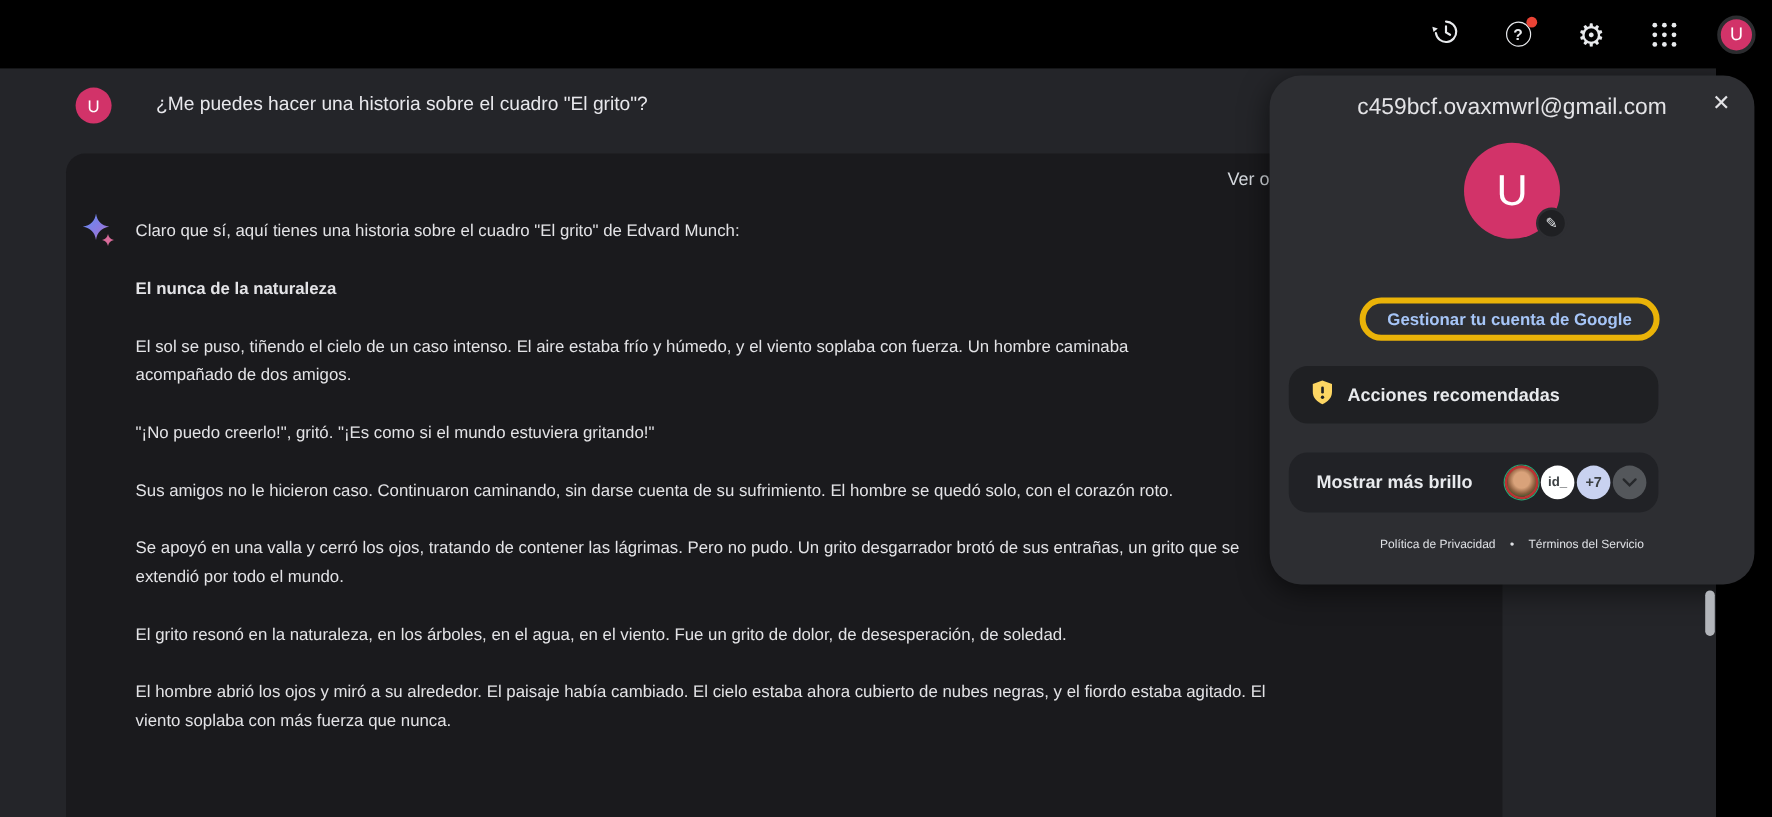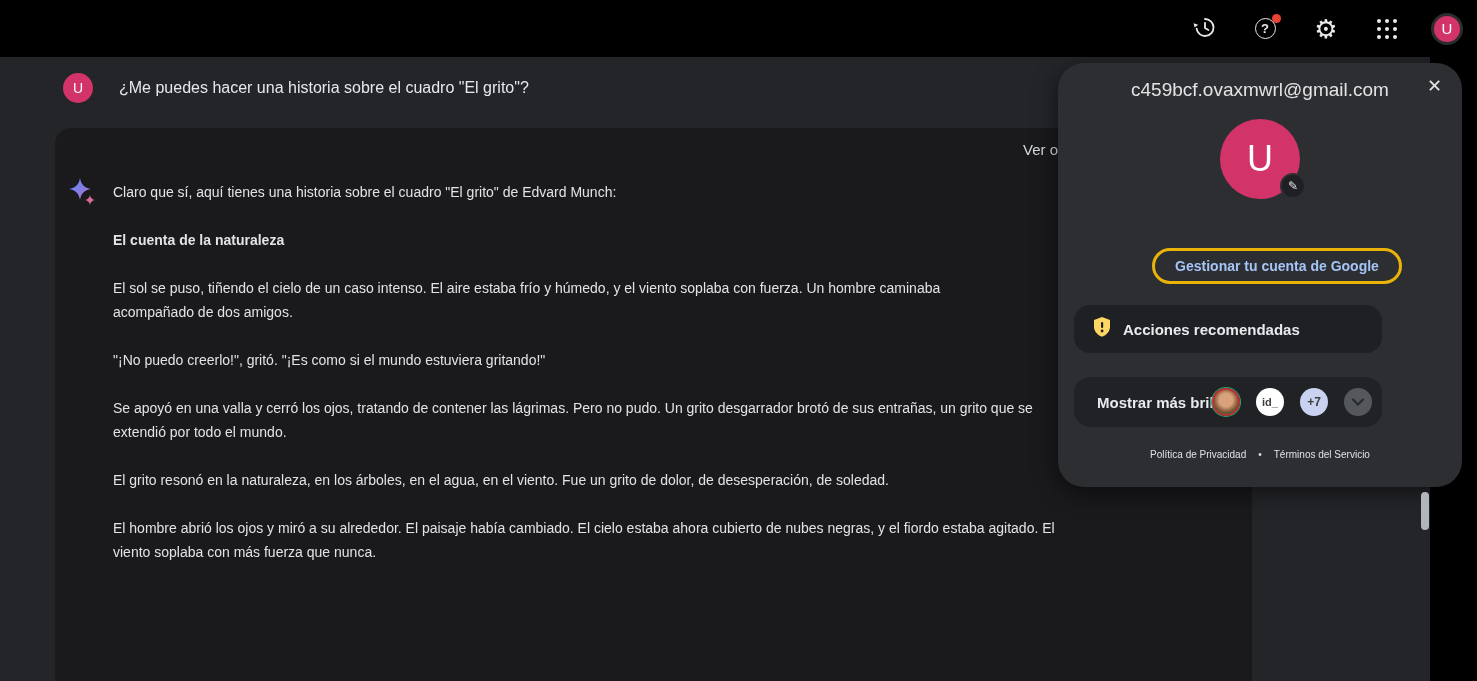--- a/index.html
+++ b/index.html
@@ -19,21 +19,21 @@
   .grid-icon span { width:4px; height:4px; border-radius:50%; background:#e8eaed; }
   .tb-avatar { width:32px; height:32px; border-radius:50%; background:#d23369; border:3px solid #2c2d30;
                display:flex; align-items:center; justify-content:center; color:#fff; font-size:15px; cursor:pointer; }
 
   
   .main { position:absolute; top:57px; left:0; width:1430px; height:624px; background:#242529; }
 
   .prompt-row { position:absolute; top:0; left:0; width:100%; height:62px; }
   .prompt-avatar { position:absolute; left:63px; top:16px; width:30px; height:30px; border-radius:50%;
                    background:#d23369; color:#fff; font-size:14px; display:flex; align-items:center; justify-content:center; }
-  .prompt-text { position:absolute; left:119px; top:22px; font-size:16px; color:#e8e8ec; }
+  .prompt-text { position:absolute; left:130px; top:22px; font-size:16px; color:#e8e8ec; }
 
   
   .card { position:absolute; left:55px; top:71px; width:1197px; height:560px;
           background:#1a1a1d; border-radius:16px 16px 0 0; overflow:hidden; }
   .drafts-btn { position:absolute; left:968px; top:13px; display:flex; align-items:center; gap:8px;
                 color:#d5d9de; font-size:15px; cursor:pointer; }
   .sparkle { position:absolute; left:14px; top:50px; width:30px; height:30px; }
   .resp-text { position:absolute; left:58px; top:52px; width:1139px; }
   .resp-text p { font-size:14px; line-height:24px; color:#e3e3e6; white-space:pre; margin:0 0 24px 0; }
   .resp-text p.bold { font-weight:700; }
@@ -42,29 +42,29 @@
   .popup { position:absolute; left:1058px; top:63px; width:404px; height:424px; background:#2d2e32;
            border-radius:26px; box-shadow:0 6px 24px rgba(0,0,0,.55); }
   .pp-email { position:absolute; top:16px; left:0; width:100%; text-align:center; font-size:19px; color:#e3e3e6; }
   .pp-close { position:absolute; top:12px; right:20px; font-size:18px; color:#e3e3e6; cursor:pointer; }
   .pp-avatar { position:absolute; left:162px; top:56px; width:80px; height:80px; border-radius:50%;
                background:#d23369; color:#fff; font-size:36px; display:flex; align-items:center; justify-content:center; }
   .pp-edit { position:absolute; left:222px; top:110px; width:26px; height:26px; border-radius:50%;
              background:#1f2023; border:2px solid #2d2e32; color:#e8eaed; font-size:12px;
              display:flex; align-items:center; justify-content:center; cursor:pointer; }
   .pp-hello { position:absolute; top:143px; left:0; width:100%; text-align:center; font-size:24px; color:#e8eaed; }
-  .pp-manage { position:absolute; top:185px; left:94px; width:250px; height:36px; border:3px solid #eab308;
+  .pp-manage { position:absolute; top:185px; left:75px; width:250px; height:36px; border:5px solid #eab308;
                border-radius:18px; background:transparent; color:#a6c5f7; font-size:14px; font-weight:700;
                font-family:"Liberation Sans", sans-serif; display:flex; align-items:center; justify-content:center; cursor:pointer; }
   .pp-panel { position:absolute; left:16px; width:308px; border-radius:16px; display:flex; align-items:center; cursor:pointer; }
   .pp-actions { top:242px; height:48px; background:#1f2023; padding-left:18px; }
   .pp-actions .label { margin-left:11px; font-size:15px; font-weight:700; color:#e8eaed; }
   .pp-more { top:314px; height:50px; background:#212226; padding-left:23px; }
   .pp-more .label { font-size:15px; font-weight:700; color:#e8eaed; }
-  .mini-wrap { position:absolute; right:10px; display:flex; align-items:flex-start; gap:16px; }
+  .mini-wrap { position:absolute; right:10px; display:flex; align-items:flex-start; gap:2px; }
   .mini { width:28px; height:28px; border-radius:50%; display:flex; align-items:center; justify-content:center; }
   .mini-photo { background:radial-gradient(circle at 50% 42%, #d9a27a 0 36%, #8a5c3c 62%, #3c5a2e 78%, #27435f 100%);
                 border:2px solid #b33; box-shadow:0 0 0 1px #2a7; }
   .mini-id { background:#fff; color:#3c4043; font-size:11px; font-weight:700; }
   .mini-plus { background:#c9d2f0; color:#3c4043; font-size:12px; font-weight:700; }
   .mini-chevron { background:#54575b; }
   .pp-footer { position:absolute; top:386px; left:0; width:100%; display:flex; justify-content:center; gap:12px;
                font-size:10px; color:#dfe1e5; }
   .pp-footer span { cursor:pointer; }
   .pp-footer .sep { cursor:default; }
@@ -131,24 +131,25 @@
               <stop offset="1" stop-color="#b07ad0"></stop>
           </linearGradient>
         </defs>
         <path d="M11 0 C12 6.5 15.5 10 22 11 C15.5 12 12 15.5 11 22 C10 15.5 6.5 12 0 11 C6.5 10 10 6.5 11 0 Z" fill="url(#g1)"></path>
         <path d="M21 17 C21.5 19.8 23.2 21.5 26 22 C23.2 22.5 21.5 24.2 21 27 C20.5 24.2 18.8 22.5 16 22 C18.8 21.5 20.5 19.8 21 17 Z" fill="#d96b9a"></path>
       </svg>
     </div>
 
     <div class="resp-text">
       <p>Claro que sí, aquí tienes una historia sobre el cuadro "El grito" de Edvard Munch:</p>
-      <p class="bold">El cuenta de la naturaleza</p>
+      <p class="bold">El nunca de la naturaleza</p>
       <p>El sol se puso, tiñendo el cielo de un caso intenso. El aire estaba frío y húmedo, y el viento soplaba con fuerza. Un hombre caminaba
 acompañado de dos amigos.</p>
       <p>"¡No puedo creerlo!", gritó. "¡Es como si el mundo estuviera gritando!"</p>
+      <p>Sus amigos no le hicieron caso. Continuaron caminando, sin darse cuenta de su sufrimiento. El hombre se quedó solo, con el corazón roto.</p>
       <p>Se apoyó en una valla y cerró los ojos, tratando de contener las lágrimas. Pero no pudo. Un grito desgarrador brotó de sus entrañas, un grito que se
 extendió por todo el mundo.</p>
       <p>El grito resonó en la naturaleza, en los árboles, en el agua, en el viento. Fue un grito de dolor, de desesperación, de soledad.</p>
       <p>El hombre abrió los ojos y miró a su alrededor. El paisaje había cambiado. El cielo estaba ahora cubierto de nubes negras, y el fiordo estaba agitado. El
 viento soplaba con más fuerza que nunca.</p>
     </div>
   </div>
 </div>
 
 <div class="popup">

